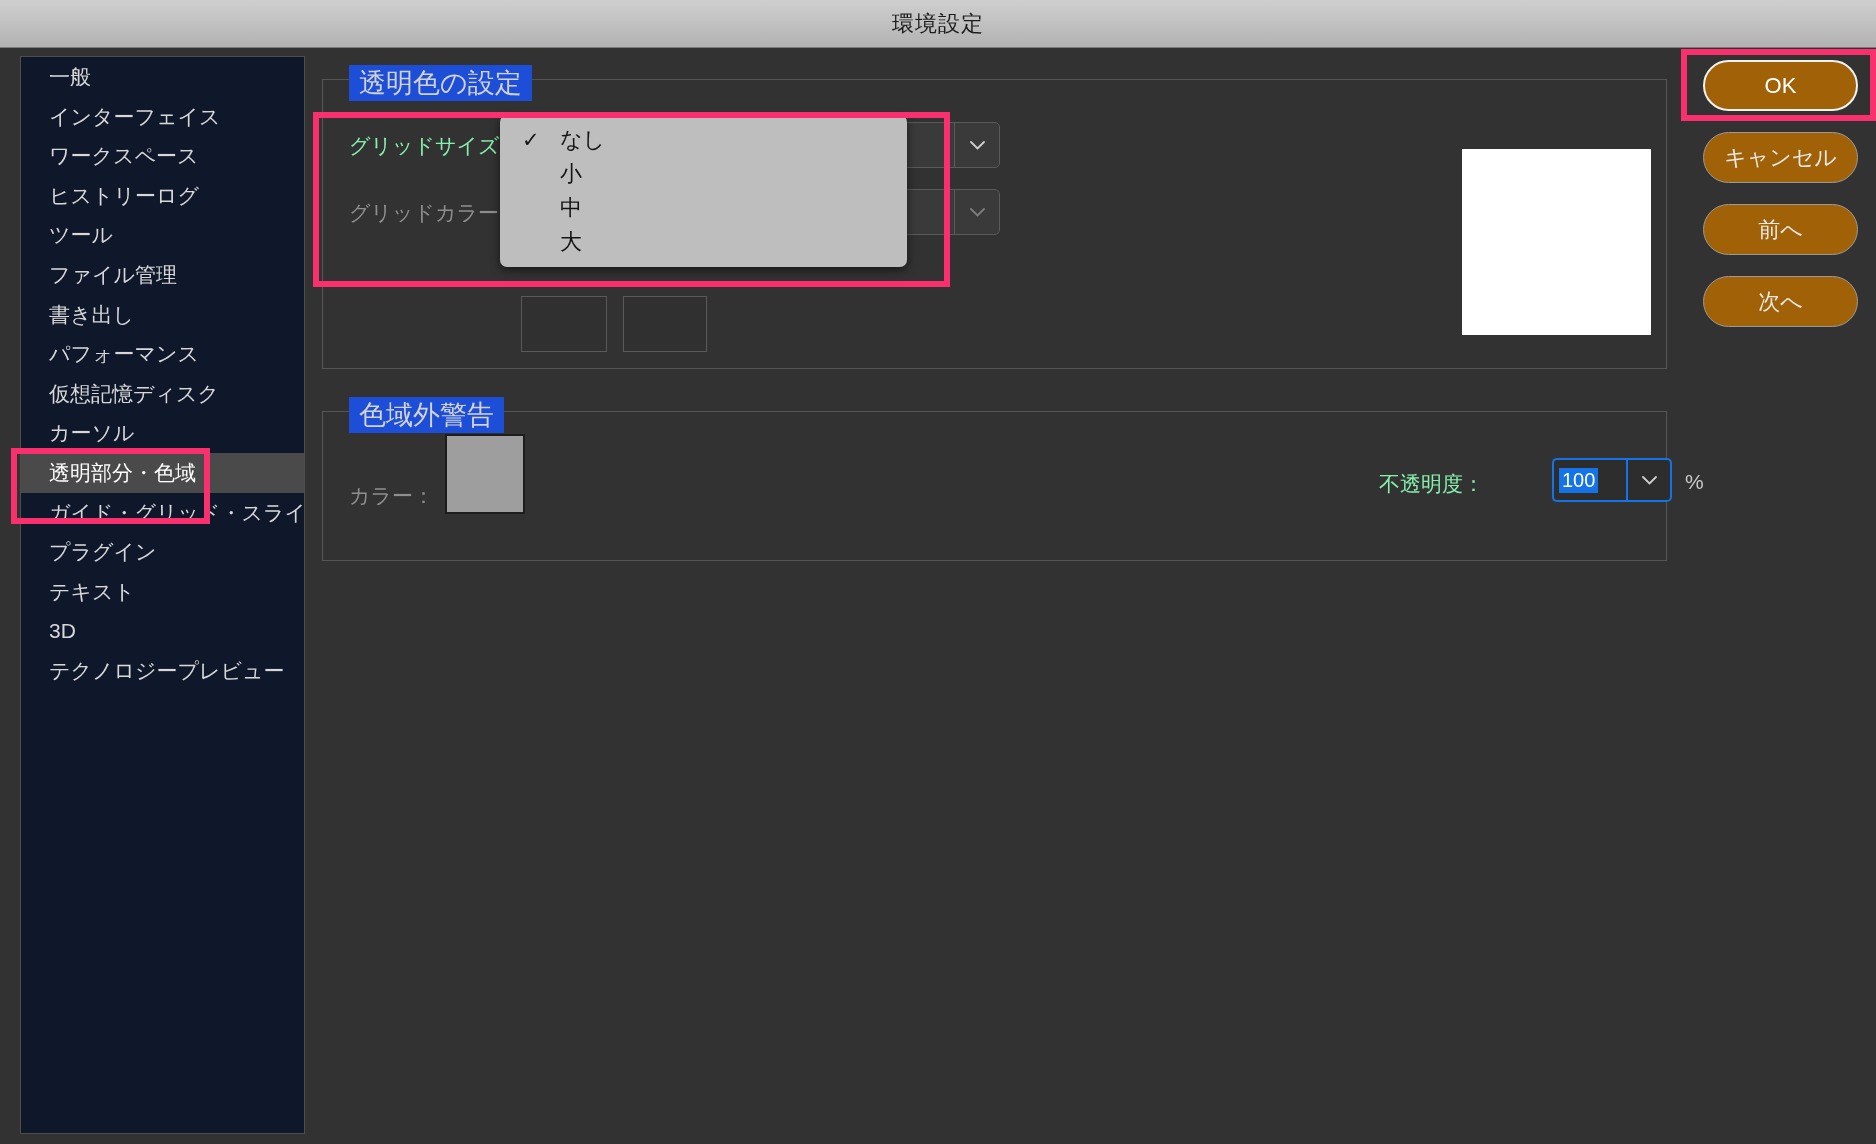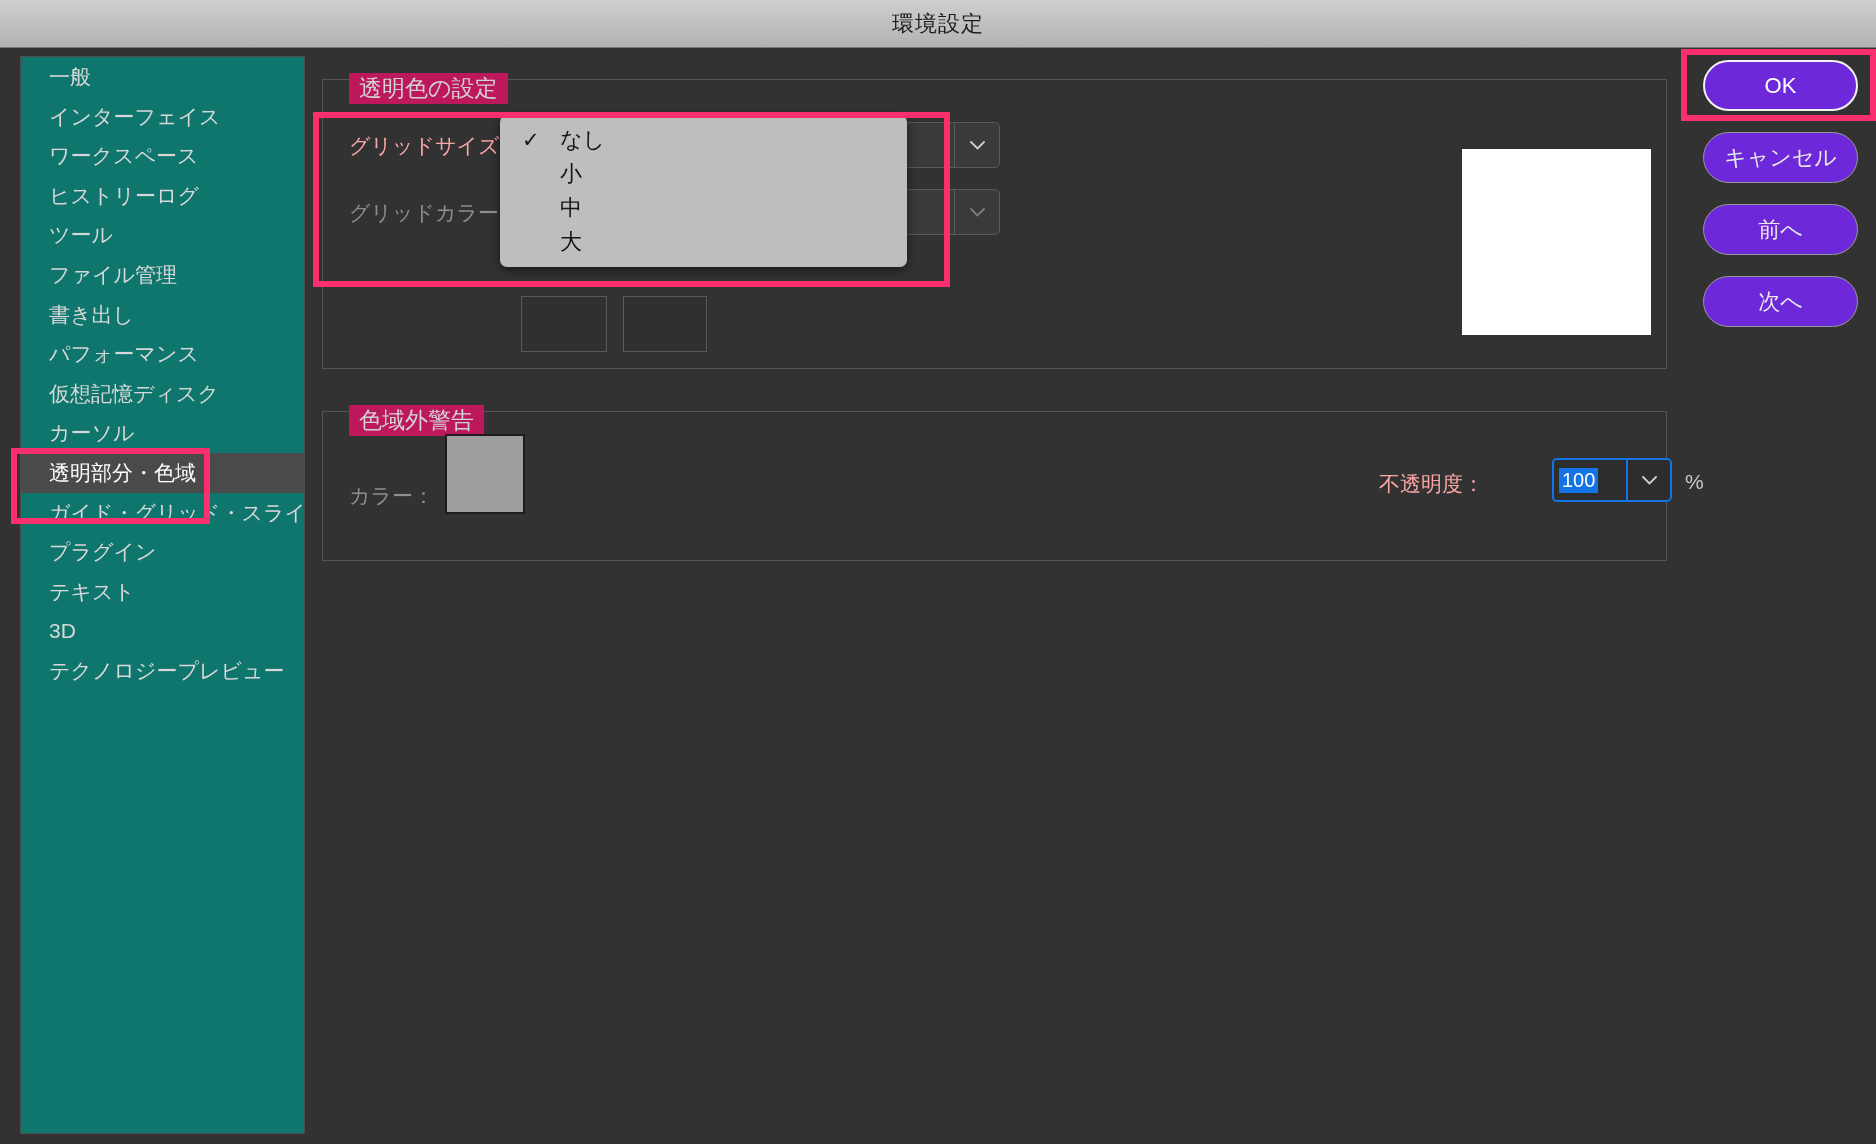--- a/index.html
+++ b/index.html
@@ -15,47 +15,47 @@
     background:linear-gradient(to bottom,#cfcfcf 0%,#c2c2c2 45%,#b2b2b2 100%);
     border-bottom:1px solid #7a7a7a;
     display:flex;align-items:center;justify-content:center;
   }
   #titlebar .title{
     color:#1b1b1b;font-size:22px;letter-spacing:1px;
   }
   
   #sidebar{
     position:absolute;left:20px;top:56px;width:285px;height:1078px;
-    border:1px solid #4e4e4e;background:#0f766e;
+    border:1px solid #4e4e4e;background:#0f172a;
     box-sizing:border-box;overflow:hidden;
   }
   .side-item{
     height:39.6px;line-height:39.6px;
     color:#d8d8d8;font-size:21px;
     padding-left:28px;white-space:nowrap;
     box-sizing:border-box;
   }
   .side-item.selected{background:#4a4a4a;color:#ffffff;}
   
   #content{position:absolute;left:322px;top:56px;right:0;bottom:0;}
   .groupbox{
     position:absolute;border:1px solid #555555;box-sizing:border-box;
   }
   .groupbox > .legend{
     position:absolute;top:-15px;left:26px;
-    background:#be185d;padding:0 10px;
-    color:#d2d2d2;font-size:23px;white-space:nowrap;margin-top:8px;
+    background:#1d4ed8;padding:0 10px;
+    color:#d2d2d2;font-size:27px;white-space:nowrap;
   }
   #grp-transparency{left:0px;top:23px;width:1345px;height:290px;}
   #grp-gamut{left:0px;top:355px;width:1345px;height:150px;}
 
   .field-label{
     position:absolute;color:#8e8e8e;font-size:21px;white-space:nowrap;
   }
-  .field-label.bright{color:#fca5a5;}
+  .field-label.bright{color:#86efac;}
 
   
   .combo{
     position:absolute;height:46px;box-sizing:border-box;
     border:1px solid #5a5a5a;border-radius:5px;background:#3a3a3a;
     display:flex;align-items:center;
   }
   .combo .combo-text{
     flex:1;color:#d8d8d8;font-size:20px;padding-left:12px;white-space:nowrap;
   }
@@ -114,21 +114,21 @@
   .dd-item .check{
     position:absolute;left:22px;top:0;line-height:34px;
     font-size:21px;color:#141414;
   }
 
   
   #buttons{position:absolute;left:1703px;top:60px;width:155px;}
   .btn{
     width:155px;height:51px;margin-bottom:21px;
     border:1px solid #9a9a9a;border-radius:26px;
-    background:#6d28d9;color:#e8e8e8;font-size:22px;
+    background:#a16207;color:#e8e8e8;font-size:22px;
     display:flex;align-items:center;justify-content:center;
     box-sizing:border-box;white-space:nowrap;
   }
   .btn.primary{border:2px solid #f2f2f2;color:#ffffff;}
 
   
   .hl{
     position:absolute;border:6px solid #fa2f6e;
     box-sizing:border-box;pointer-events:none;z-index:60;
   }

